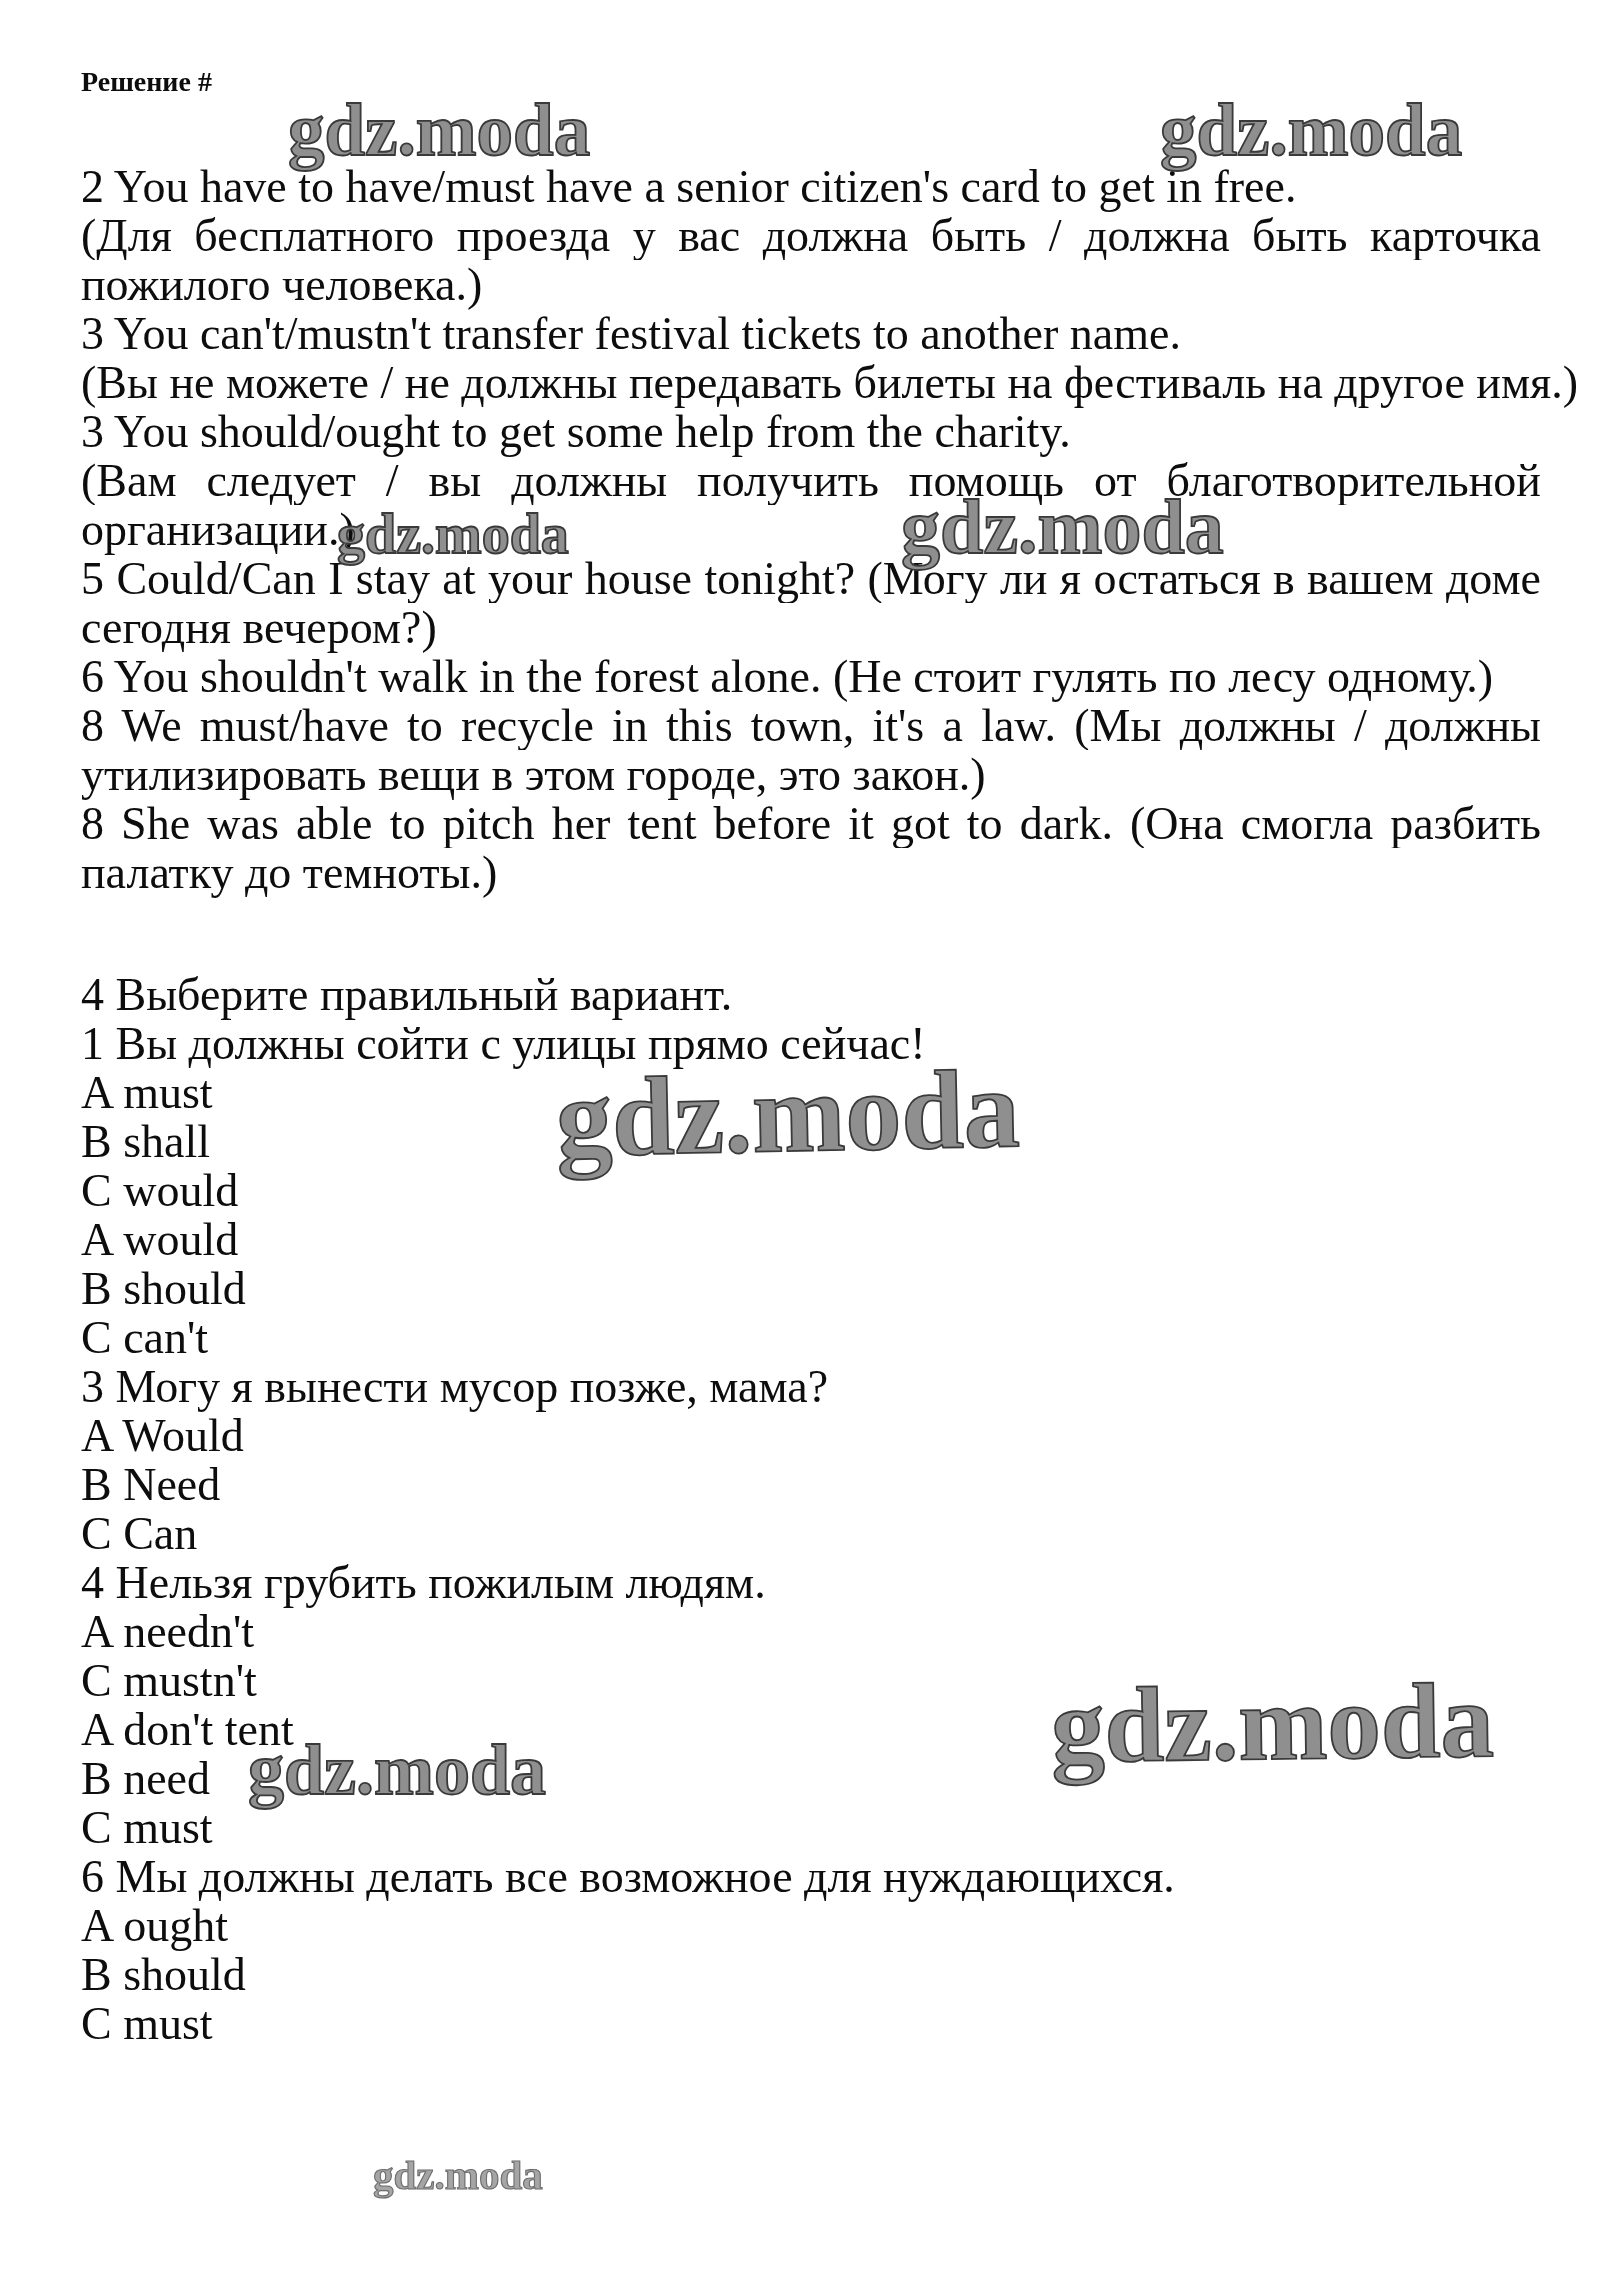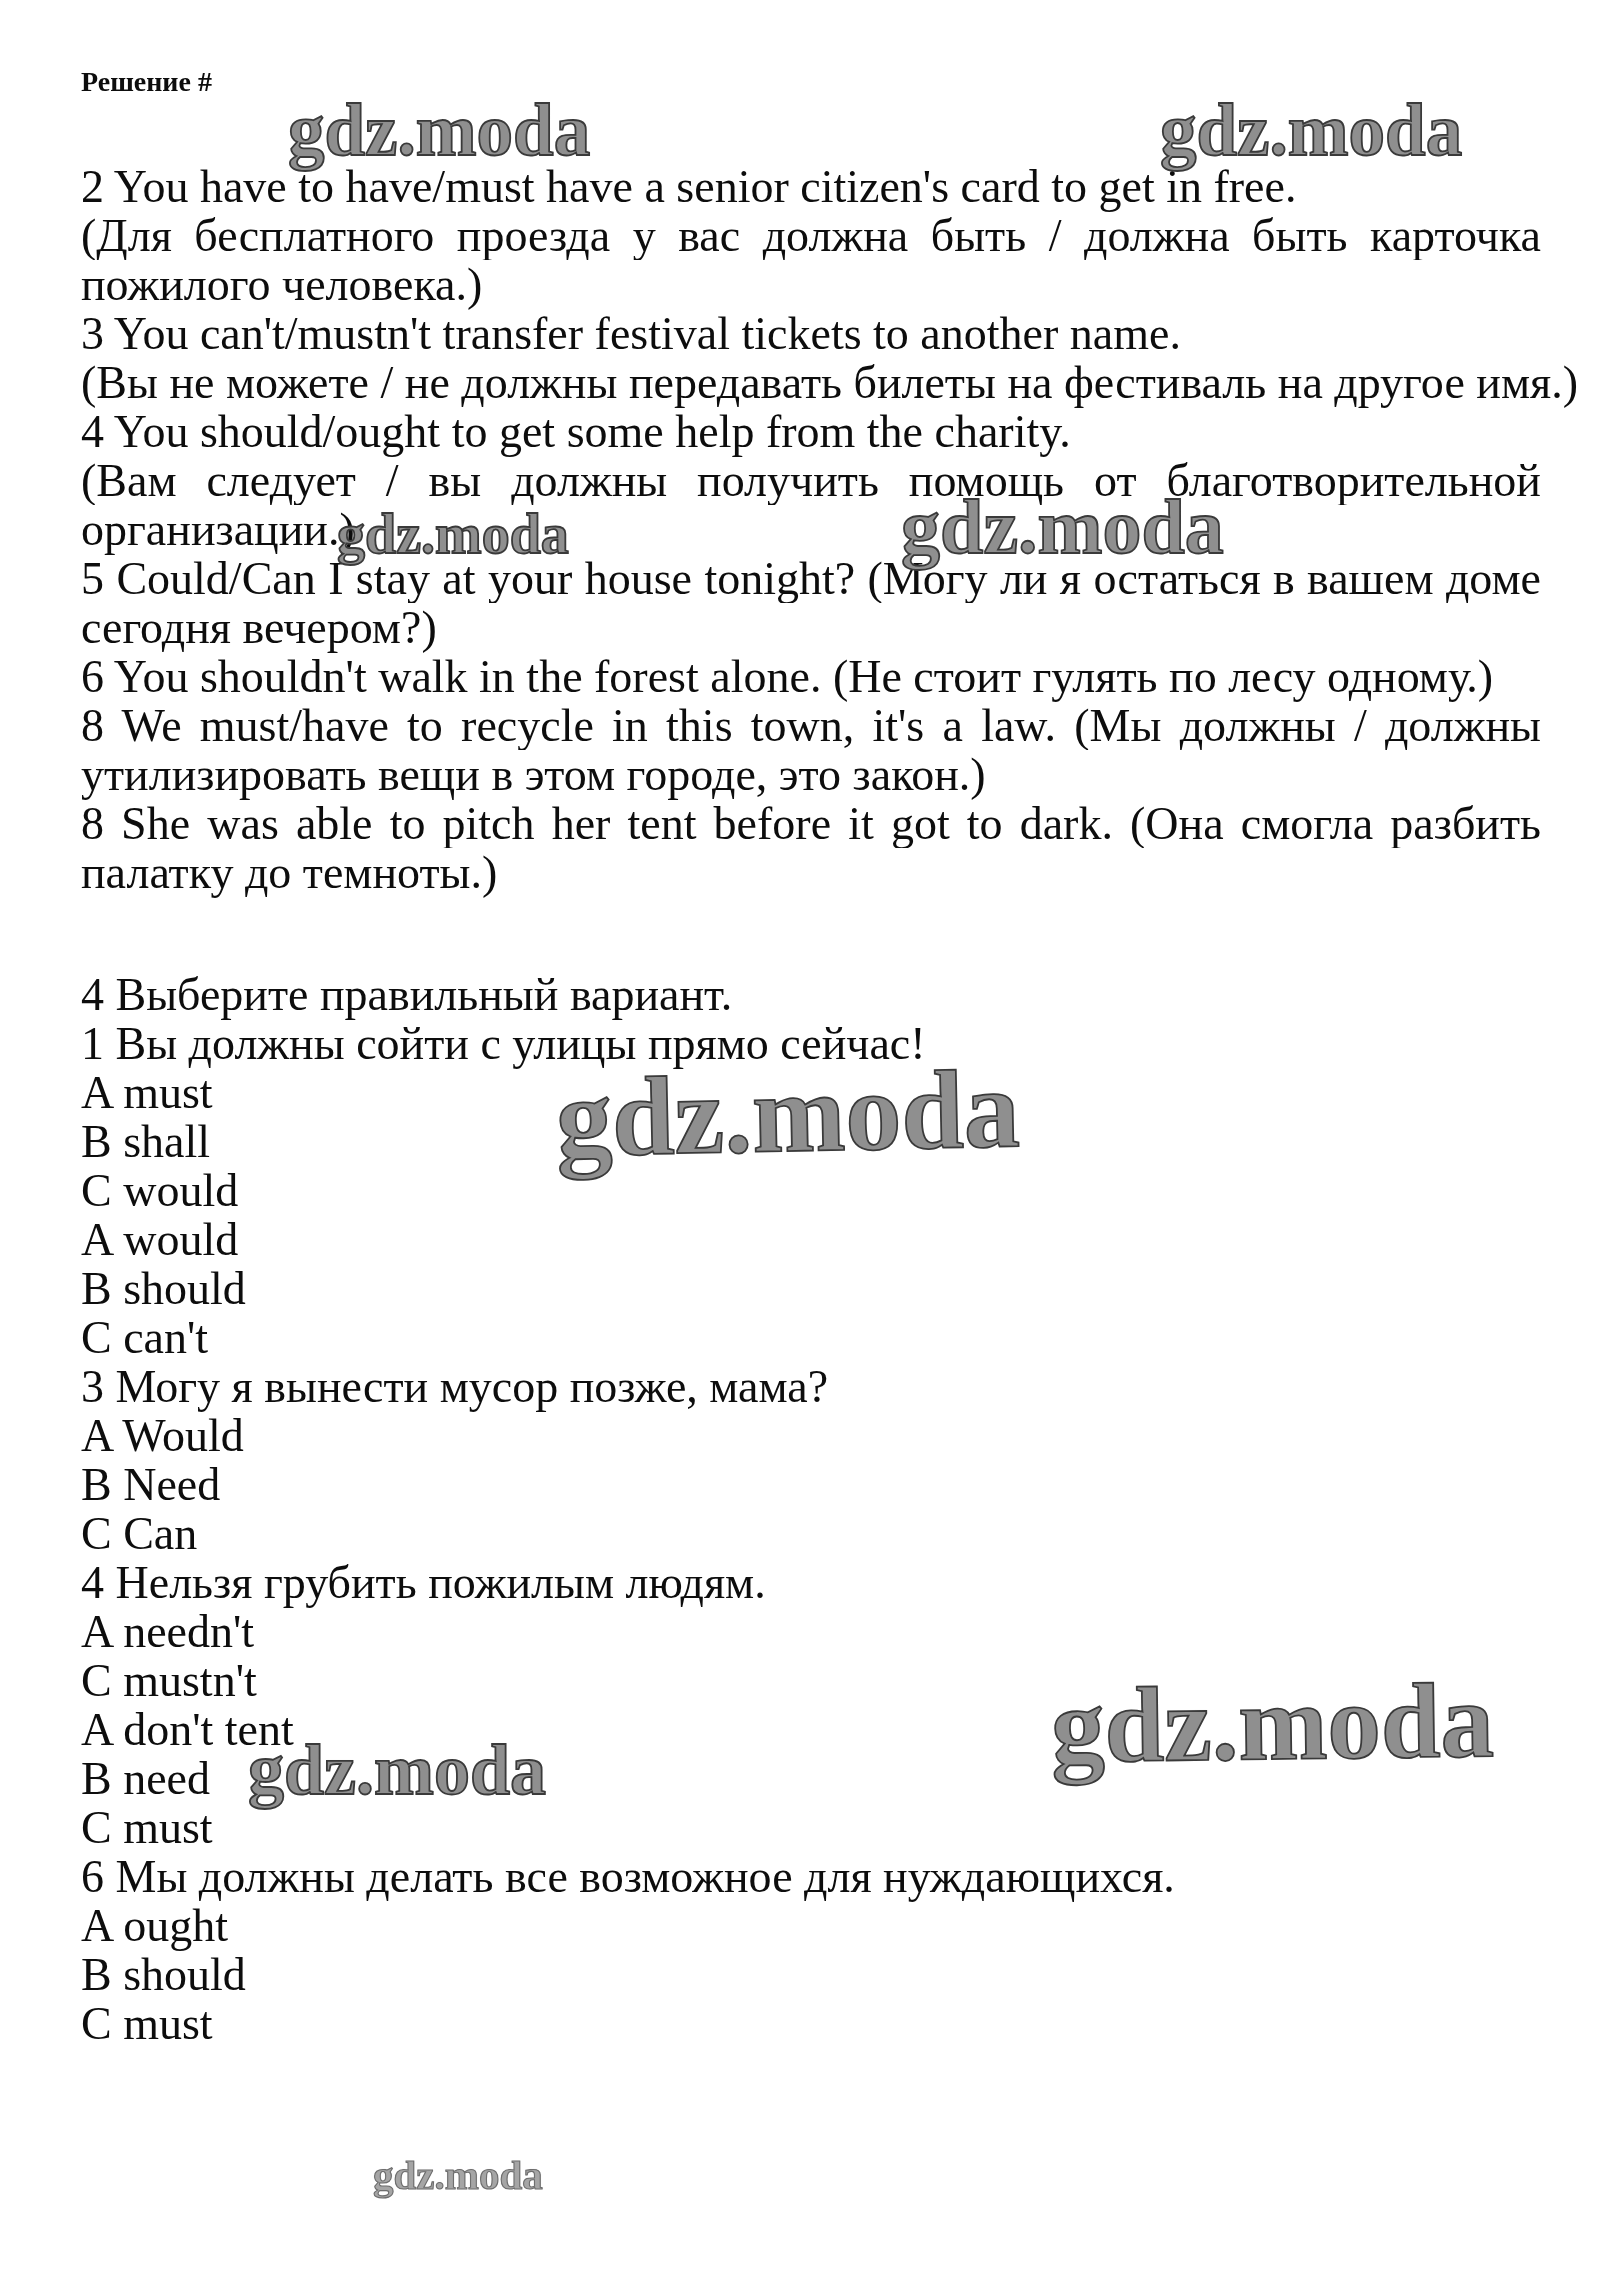--- a/index.html
+++ b/index.html
@@ -76,21 +76,21 @@
 <div class="page">
 
   <h1 class="title">Решение #</h1>
 
   <div class="lines" id="lines">
       <div class="line">2 You have to have/must have a senior citizen's card to get in free.</div>
       <div class="line justify">(Для бесплатного проезда у вас должна быть / должна быть карточка</div>
       <div class="line">пожилого человека.)</div>
       <div class="line">3 You can't/mustn't transfer festival tickets to another name.</div>
       <div class="line">(Вы не можете / не должны передавать билеты на фестиваль на другое имя.)</div>
-      <div class="line">4 You should/ought to get some help from the charity.</div>
+      <div class="line">3 You should/ought to get some help from the charity.</div>
       <div class="line justify">(Вам следует / вы должны получить помощь от благотворительной</div>
       <div class="line">организации.)</div>
       <div class="line justify">5 Could/Can I stay at your house tonight? (Могу ли я остаться в вашем доме</div>
       <div class="line">сегодня вечером?)</div>
       <div class="line">6 You shouldn't walk in the forest alone. (Не стоит гулять по лесу одному.)</div>
       <div class="line justify">8 We must/have to recycle in this town, it's a law. (Мы должны / должны</div>
       <div class="line">утилизировать вещи в этом городе, это закон.)</div>
       <div class="line justify">8 She was able to pitch her tent before it got to dark. (Она смогла разбить</div>
       <div class="line">палатку до темноты.)</div>
       <div class="line spacer"></div>

